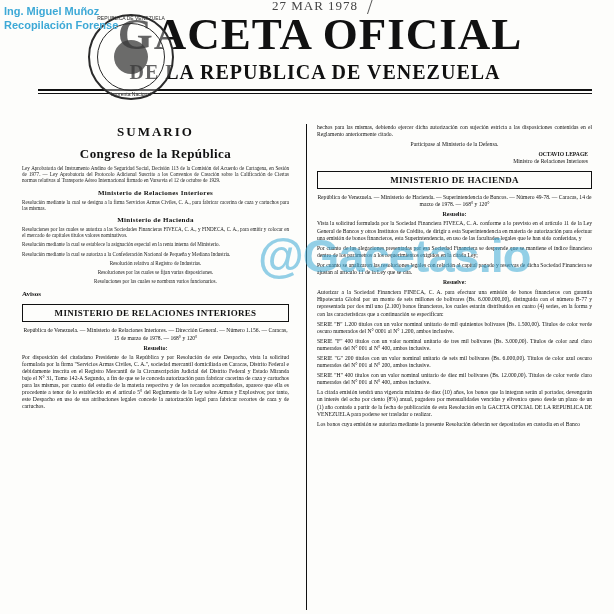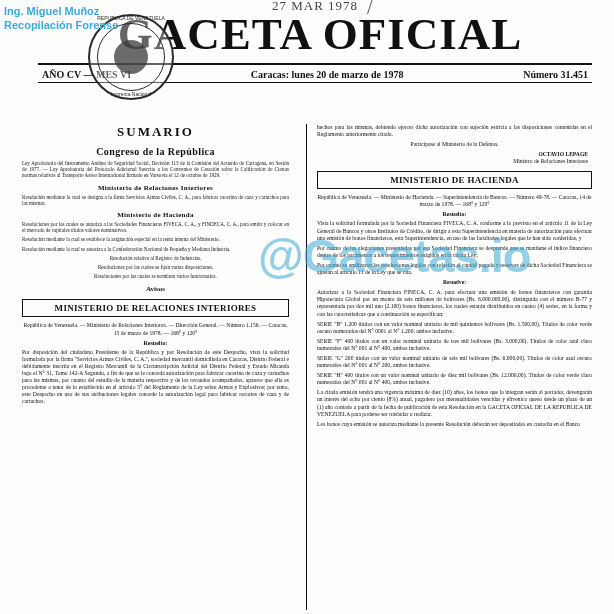--- a/index.html
+++ b/index.html
@@ -90,34 +90,34 @@
   }
   .col{width:50%;box-sizing:border-box;}
   .col.left{padding-right:17px;border-right:1px solid #111;}
   .col.right{padding-left:10px;}
 
   .sumario{
     text-align:center;font-weight:bold;font-size:13px;
     letter-spacing:2px;margin:0 0 6px 0;
   }
   .org{
-    text-align:center;font-weight:bold;font-size:10px;
+    text-align:center;font-weight:bold;font-size:13px;
     margin:4px 0 3px 0;letter-spacing:.4px;
   }
   .minhead{
     text-align:center;font-weight:bold;font-size:7px;
     margin:5px 0 2px 0;letter-spacing:.3px;
   }
   .tiny{
     font-size:5.1px;line-height:6.2px;text-align:justify;
     color:#1a1a1a;margin:0 0 3px 0;
   }
   .tiny.center{text-align:center;}
   .avisos{
-    text-align:center;font-weight:bold;font-size:7px;margin:6px 0 2px 0;
+    text-align:left;font-weight:bold;font-size:7px;margin:6px 0 2px 0;
   }
 
   .boxhead{
     border:1px solid #111;padding:3px 4px;margin:6px 0 5px 0;
     font-weight:bold;font-size:9px;text-align:center;letter-spacing:.3px;
   }
   .p{
     font-size:5.6px;line-height:7.1px;text-align:justify;margin:0 0 3px 0;
   }
   .p.c{text-align:center;}
@@ -134,26 +134,22 @@
 
 <div class="page">
 
   <div class="handwrite">
     <span>27 MAR 1978</span>
     <span class="slash">/</span>
   </div>
 
   <div class="masthead">
     <div class="gaceta">GACETA OFICIAL</div>
+    <div class="dela">DE LA REPUBLICA DE VENEZUELA</div>
     <div class="rule"></div>
-    <div class="issueline">
-      <span>AÑO CV — MES VI</span>
-      <span class="mid">Caracas: lunes 20 de marzo de 1978</span>
-      <span>Número 31.451</span>
-    </div>
     <div class="rule thin"></div>
   </div>
 
   <div class="seal">
     <div class="seal-txt">REPUBLICA DE VENEZUELA</div>
     <div class="seal-core"></div>
     <div class="seal-txt bot">Imprenta Nacional</div>
   </div>
 
   <div class="columns">

